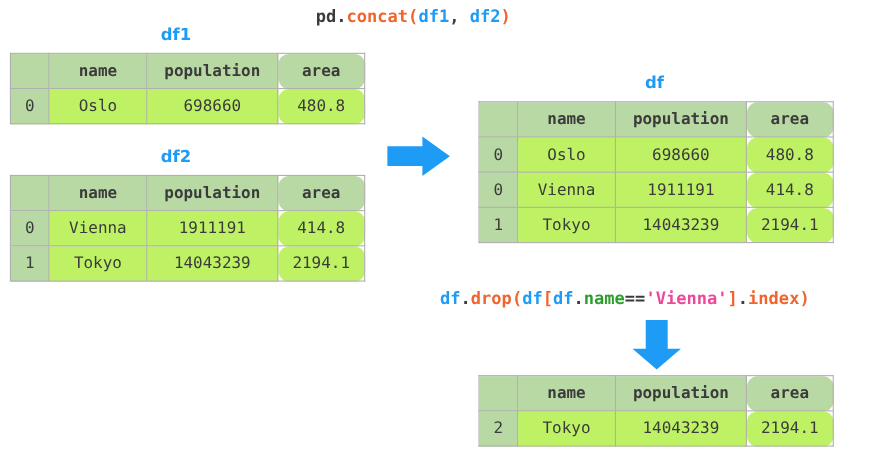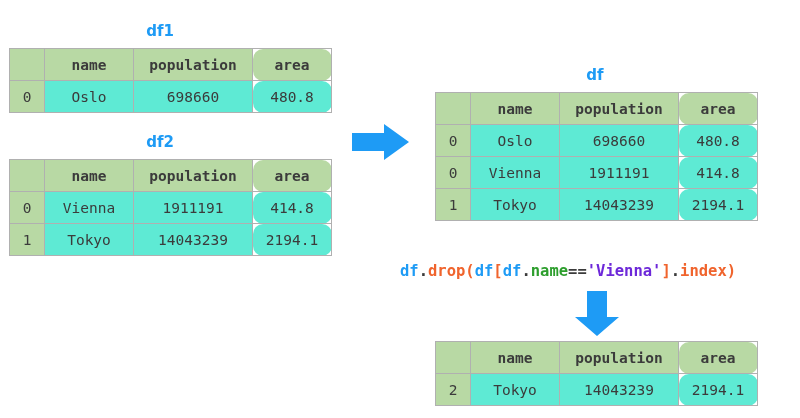--- a/index.html
+++ b/index.html
@@ -29,21 +29,21 @@
     font-size: 15.5px;
     font-weight: bold;
     white-space: pre;
     letter-spacing: 0px;
     color: #3b3b3b;
   }
   .tok-plain   { color: #3b3b3b; }
   .tok-func    { color: #f0642d; }
   .tok-var     { color: #1e9bf5; }
   .tok-attr    { color: #2d9e2d; }
-  .tok-str     { color: #6d28d9; margin-top: 26px; }
+  .tok-str     { color: #ec4899; margin-top: 26px; }
   .tok-punct   { color: #f0642d; }
   .tok-op      { color: #3b3b3b; }
 
   
   .tbl-label {
     position: absolute;
     font-family: "DejaVu Sans", sans-serif;
     font-size: 15px;
     font-weight: bold;
     color: #1e9bf5;
@@ -71,37 +71,38 @@
   .df th {
     background: #b8d9a4;
     font-weight: bold;
     font-size: 14.5px;
   }
   .df td.idx {
     background: #b8d9a4;
     font-weight: normal;
   }
   .df td.val {
-    background: #5eead4;
+    background: #bef264;
   }
   .col-idx  { width: 34px; }
   .col-name { width: 88px; }
   .col-pop  { width: 118px; }
   .col-area { width: 78px; border-radius: 10px; }
 
   
   .arrow {
     position: absolute;
   }
 </style>
 </head>
 <body>
 
 <div class="canvas">
 
+  <div class="code" id="code-concat" style="left:287px; top:6px;"><span class="tok-plain">pd</span><span class="tok-op">.</span><span class="tok-func">concat</span><span class="tok-punct">(</span><span class="tok-var">df1</span><span class="tok-op">,</span><span class="tok-op"> </span><span class="tok-var">df2</span><span class="tok-punct">)</span></div>
 
   <div class="tbl-label" style="left:130px; top:22px; width:60px;">df1</div>
 
   <table class="df" id="table-df1" style="left:9px; top:48px;">
     <thead>
         <tr>
           <th class="col-idx"></th>
           <th class="col-name">name</th>
           <th class="col-pop">population</th>
           <th class="col-area">area</th>

